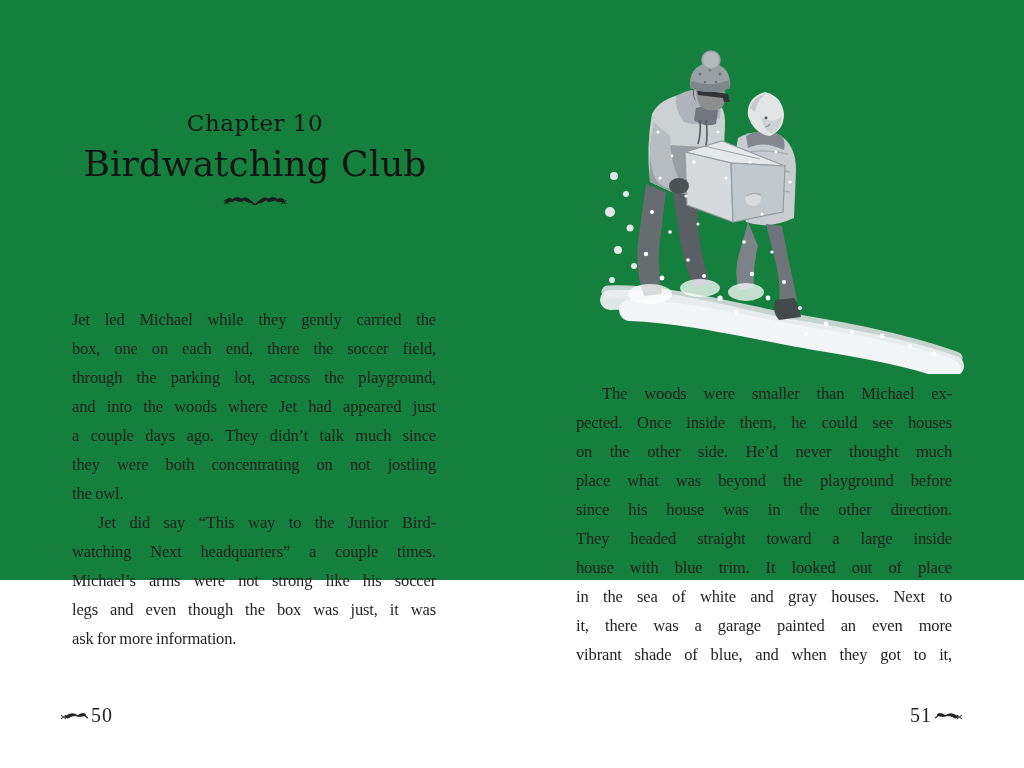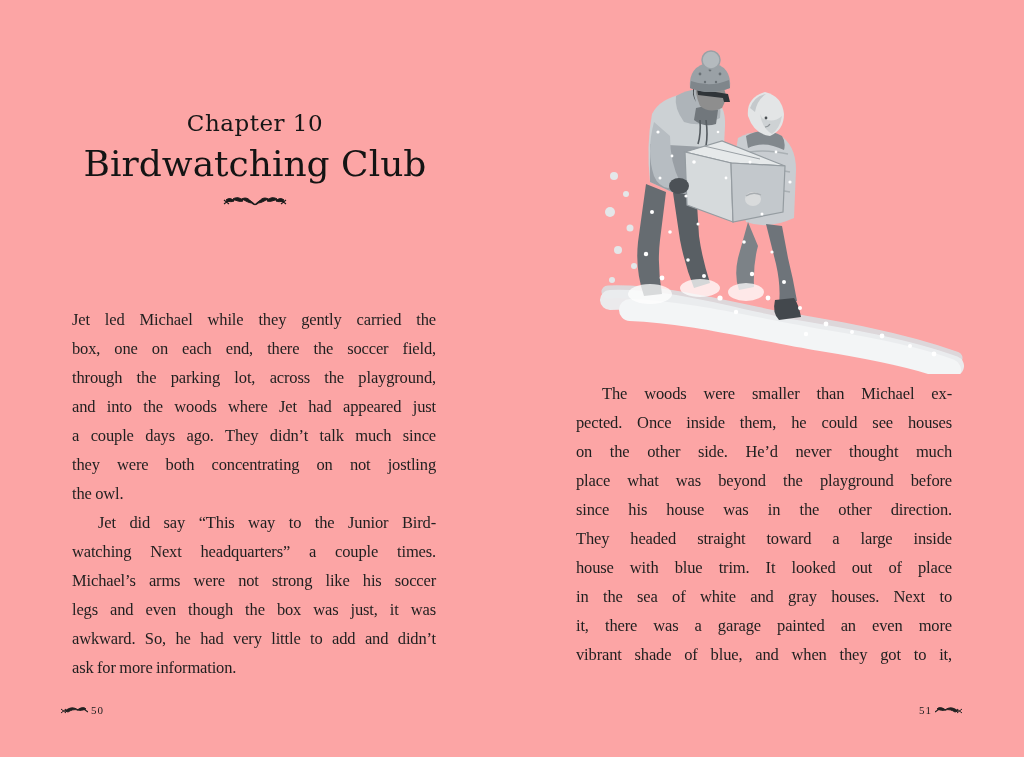--- a/index.html
+++ b/index.html
@@ -1,38 +1,38 @@
 <!DOCTYPE html>
 <html><head>
 <meta charset="utf-8">
 <style>
   html,body{margin:0;padding:0;background:#ffffff;}
   body{width:1024px;height:768px;position:relative;overflow:hidden;
        font-family:"Liberation Serif",serif;color:#1e1e1e;}
-  .page{position:absolute;top:0;width:512px;height:757px;background:#fca5a5;}
+  .page{position:absolute;top:0;width:512px;height:580px;background:#15803d;}
   #page-left{left:0;} #page-right{left:512px;}
 
   
   .heading{position:absolute;left:73px;top:110px;width:364px;text-align:center;}
   .chapter-label{font-family:"DejaVu Serif",serif;font-size:23px;letter-spacing:.5px;color:#161616;}
   .chapter-title{font-family:"DejaVu Serif",serif;font-size:36px;line-height:45px;
                  margin-top:5px;color:#141414;}
   .ornament{margin-top:8px;}
 
   
   .body-text{font-size:16.5px;line-height:29px;letter-spacing:-0.15px;word-spacing:-0.5px;
              color:#1f1f1f;}
   #left-body{position:absolute;left:72px;top:291px;width:364px;margin-top:14px;}
   #right-body{position:absolute;left:64px;top:379px;width:376px;}
   .tline{height:29px;}
   .tline.just{text-align:justify;text-align-last:justify;}
   .para.indent .tline:first-child{text-indent:26px;}
 
   
-  .pagenum{position:absolute;top:704px;font-size:11px;letter-spacing:1px;color:#222;
+  .pagenum{position:absolute;top:704px;font-size:20px;letter-spacing:1px;color:#222;
            display:flex;align-items:center;gap:3px;}
   #pagenum-left{left:60px;}
   #pagenum-right{right:61px;}
 
   
   .illus{position:absolute;left:88px;top:36px;}
 </style>
 </head>
 <body>
 
@@ -73,21 +73,20 @@
         <div class="tline just">and into the woods where Jet had appeared just</div>
         <div class="tline just">a couple days ago. They didn’t talk much since</div>
         <div class="tline just">they were both concentrating on not jostling</div>
         <div class="tline">the owl.</div>
       </div>
       <div class="para indent">
         <div class="tline just">Jet did say “This way to the Junior Bird-</div>
         <div class="tline just">watching Next headquarters” a couple times.</div>
         <div class="tline just">Michael’s arms were not strong like his soccer</div>
         <div class="tline just">legs and even though the box was just, it was</div>
-        <div class="tline just">awkward. So, he had very little to add and didn’t</div>
         <div class="tline">ask for more information.</div>
       </div>
     </div>
 
   <div class="pagenum" id="pagenum-left">
     <svg width="28" height="10" viewBox="0 0 28 10">
       <g stroke="#222" fill="#222">
         <path d="M1,4 L6,8 M1,8 L6,4" fill="none" stroke-width="1"></path>
         <path d="M5,6 C10,2 14,2 18,5 C14,4 11,5 8,7 Z"></path>
         <path d="M17,5 C21,3 25,4 28,7" fill="none" stroke-width="1.2"></path>

